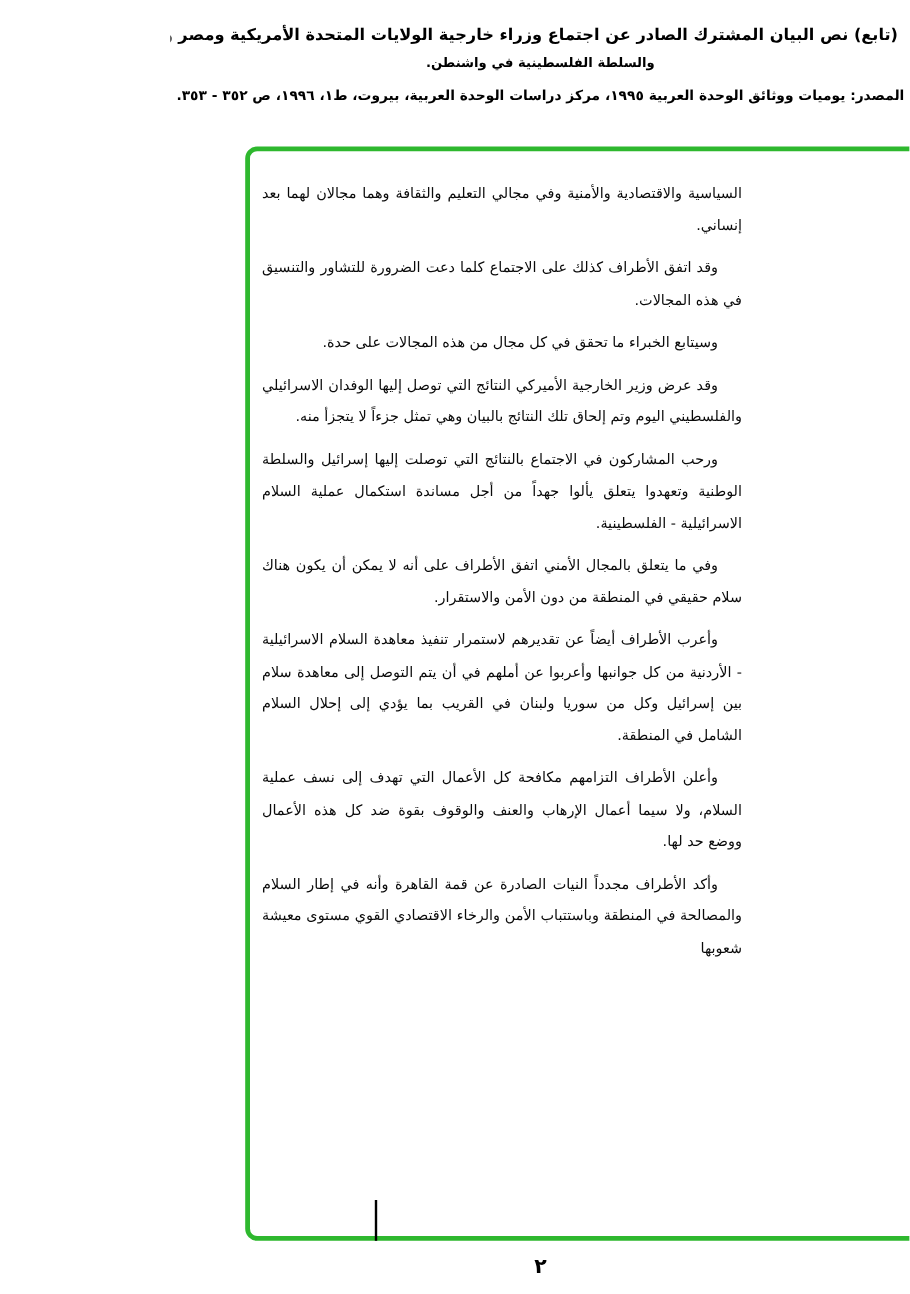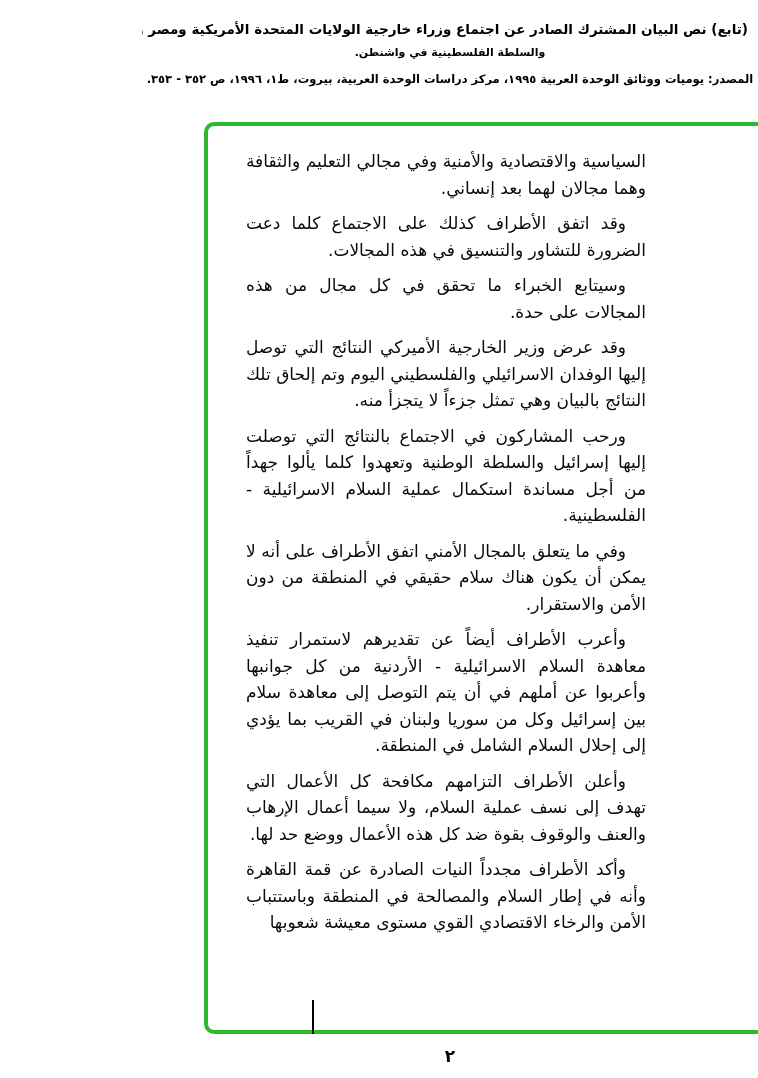--- a/index.html
+++ b/index.html
@@ -48,28 +48,28 @@
     top: 122px;
     width: 632px;
     height: 912px;
     border: 4px solid #2eb82e;
     border-radius: 10px;
     box-sizing: border-box;
     background: #ffffff;
   }
   .text-column {
     position: absolute;
-    left: 38px;
+    left: 10px;
     top: 22px;
     width: 400px;
     max-height: 872px;
     overflow: hidden;
     direction: rtl;
     text-align: justify;
-    font-size: 17px;
+    font-size: 12px;
     line-height: 26.5px;
     color: #0a0a0a;
   }
   .text-column p {
     margin: 0 0 9px 0;
     text-indent: 20px;
   }
   .text-column p.continuation {
     text-indent: 0;
   }
@@ -101,21 +101,21 @@
     <span class="doc-title-line2">والسلطة الفلسطينية في واشنطن.</span>
     <span class="doc-source">المصدر: يوميات ووثائق الوحدة العربية ١٩٩٥،  مركز دراسات الوحدة العربية، بيروت، ط١، ١٩٩٦، ص ٣٥٢ - ٣٥٣.</span>
   </div>
 
   <div class="text-frame" style="border-color: rgb(46, 184, 46);">
     <div class="text-column">
       <p class="continuation">السياسية والاقتصادية والأمنية وفي مجالي التعليم والثقافة وهما مجالان لهما بعد إنساني.</p>
       <p>وقد اتفق الأطراف كذلك على الاجتماع كلما دعت الضرورة للتشاور والتنسيق في هذه المجالات.</p>
       <p>وسيتابع الخبراء ما تحقق في كل مجال من هذه المجالات على حدة.</p>
       <p>وقد عرض وزير الخارجية الأميركي النتائج التي توصل إليها الوفدان الاسرائيلي والفلسطيني اليوم وتم إلحاق تلك النتائج بالبيان وهي تمثل جزءاً لا يتجزأ منه.</p>
-      <p>ورحب المشاركون في الاجتماع بالنتائج التي توصلت إليها إسرائيل والسلطة الوطنية وتعهدوا كلما يألوا جهداً من أجل مساندة استكمال عملية السلام الاسرائيلية - الفلسطينية.</p>
+      <p>ورحب المشاركون في الاجتماع بالنتائج التي توصلت إليها إسرائيل والسلطة الوطنية وتعهدوا يتعلق يألوا جهداً من أجل مساندة استكمال عملية السلام الاسرائيلية - الفلسطينية.</p>
       <p>وفي ما يتعلق بالمجال الأمني اتفق الأطراف على أنه لا يمكن أن يكون هناك سلام حقيقي في المنطقة من دون الأمن والاستقرار.</p>
       <p>وأعرب الأطراف أيضاً عن تقديرهم لاستمرار تنفيذ معاهدة السلام الاسرائيلية - الأردنية من كل جوانبها وأعربوا عن أملهم في أن يتم التوصل إلى معاهدة سلام بين إسرائيل وكل من سوريا ولبنان في القريب بما يؤدي إلى إحلال السلام الشامل في المنطقة.</p>
       <p>وأعلن الأطراف التزامهم مكافحة كل الأعمال التي تهدف إلى نسف عملية السلام، ولا سيما أعمال الإرهاب والعنف والوقوف بقوة ضد كل هذه الأعمال ووضع حد لها.</p>
       <p>وأكد الأطراف مجدداً النيات الصادرة عن قمة القاهرة وأنه في إطار السلام والمصالحة في المنطقة وباستتباب الأمن والرخاء الاقتصادي القوي مستوى معيشة شعوبها</p>
     </div>
   </div>
 
   <div class="scan-artifact"></div>
 
   <div class="page-number">٢</div>

